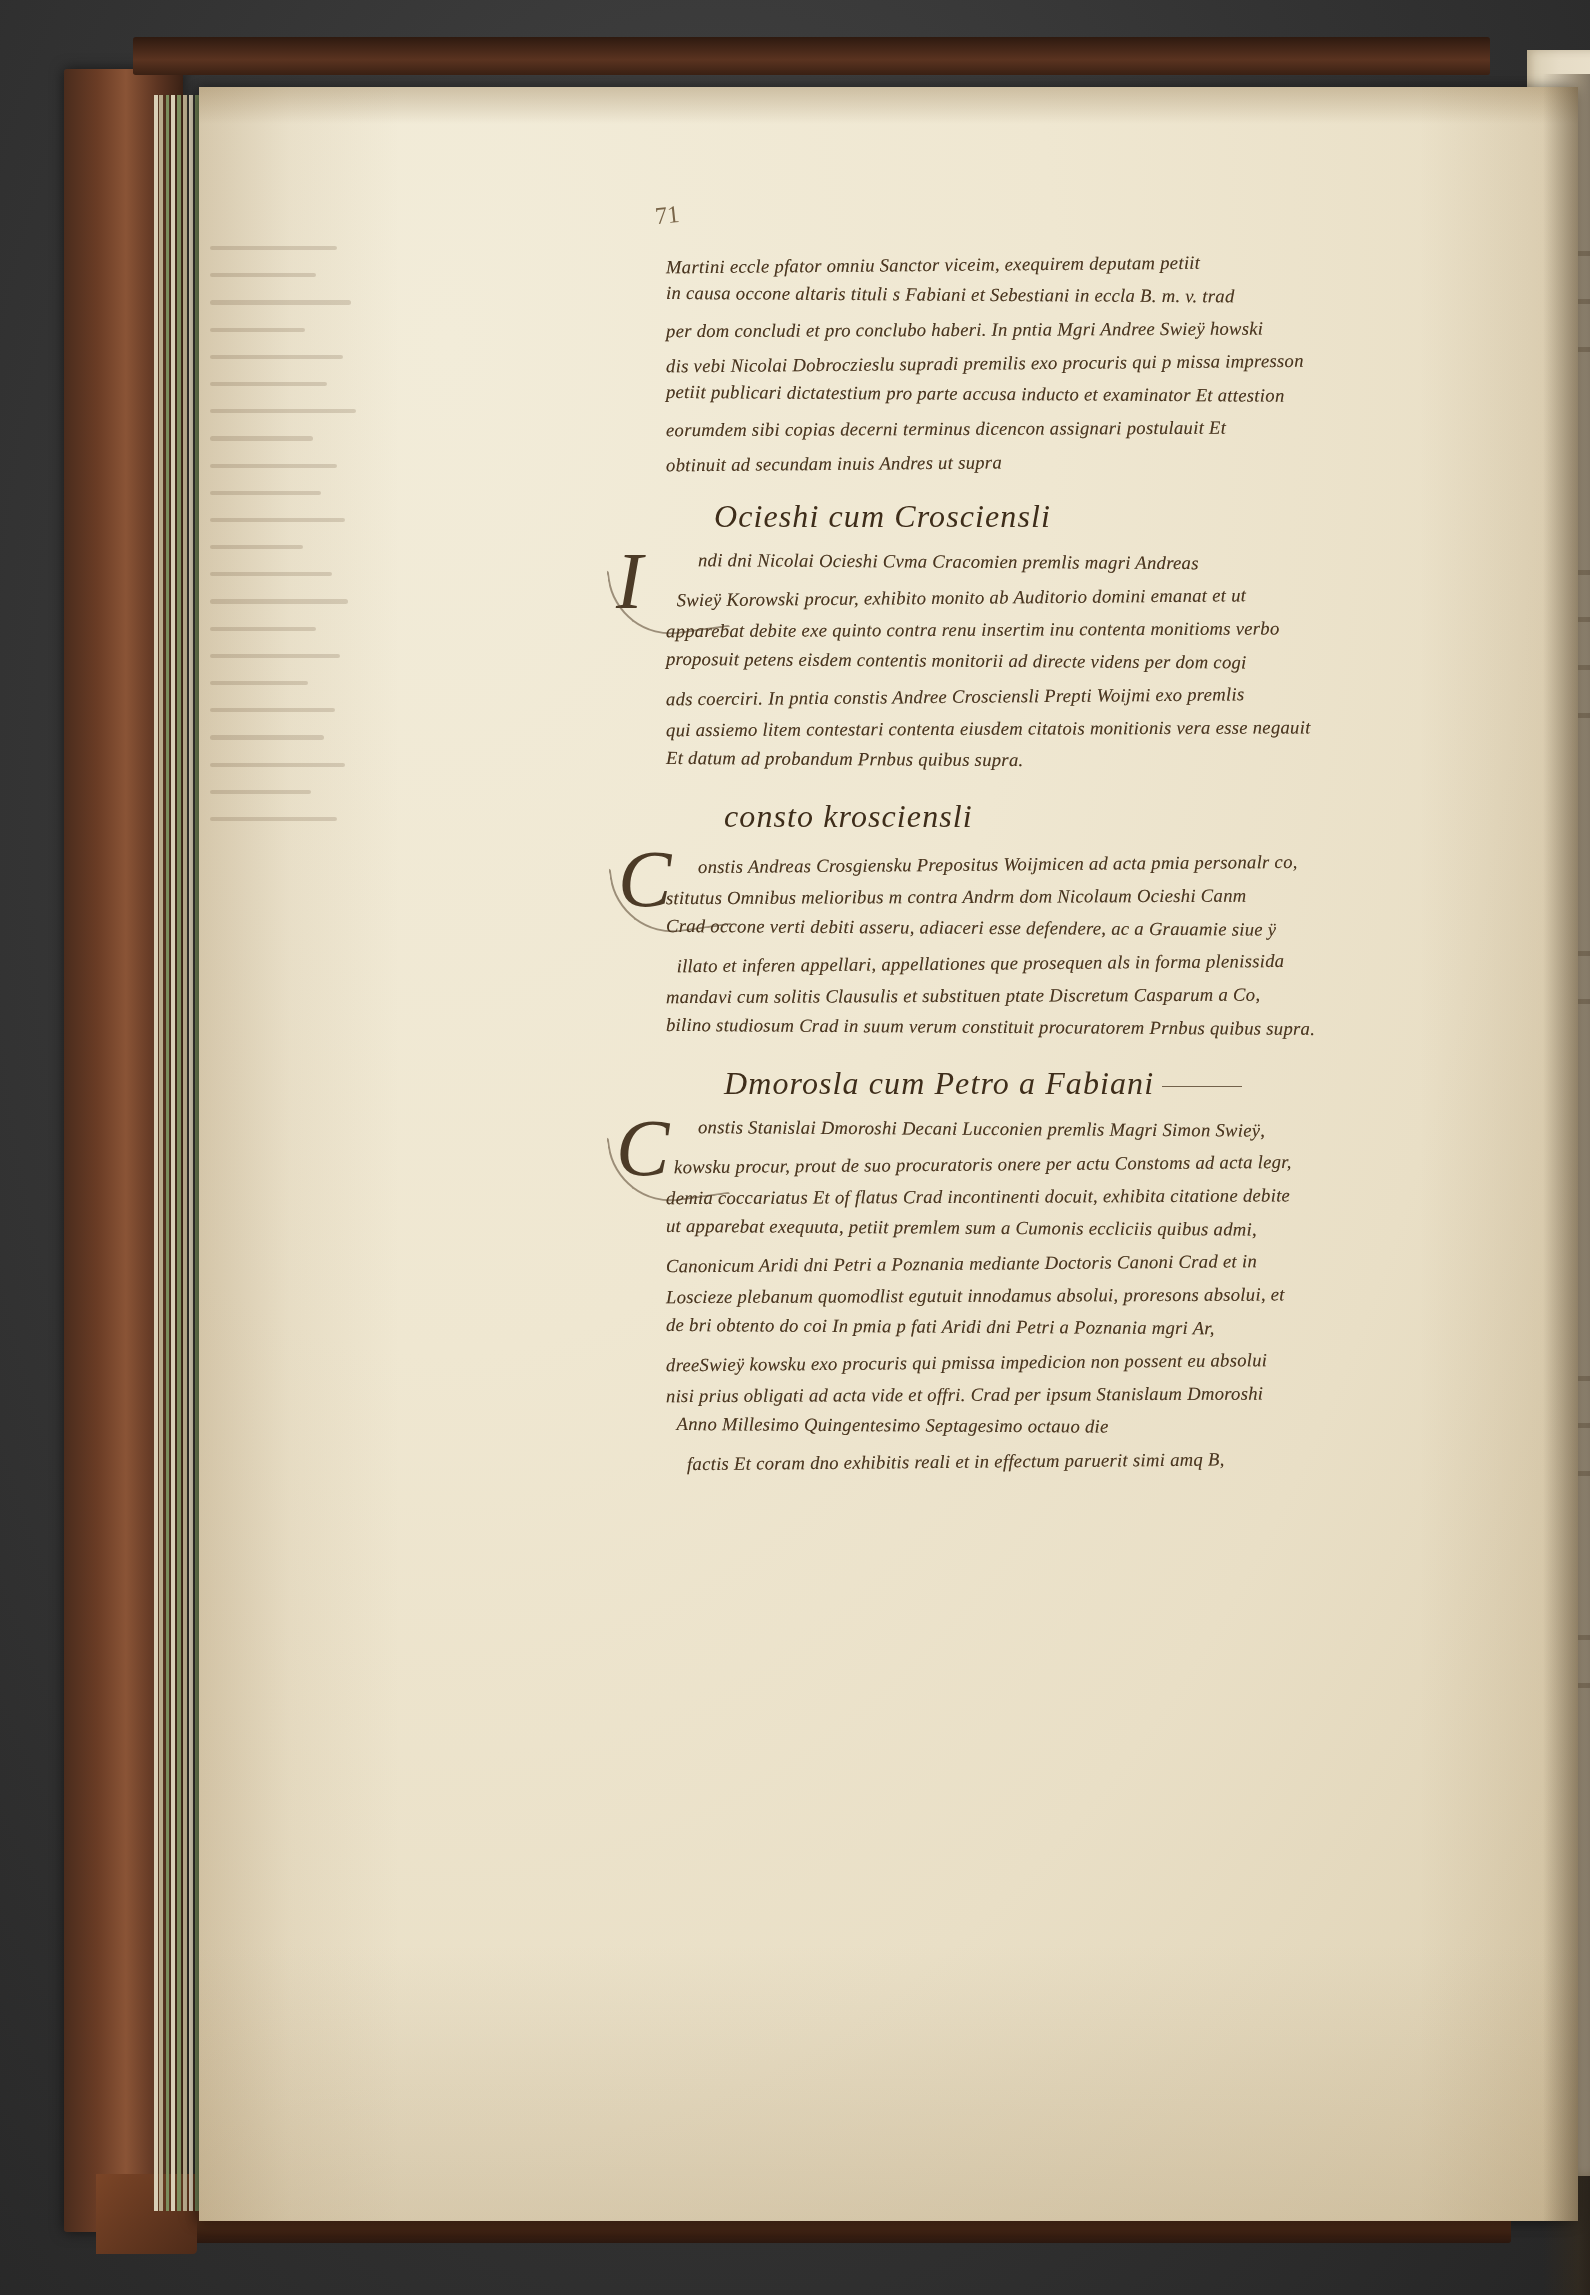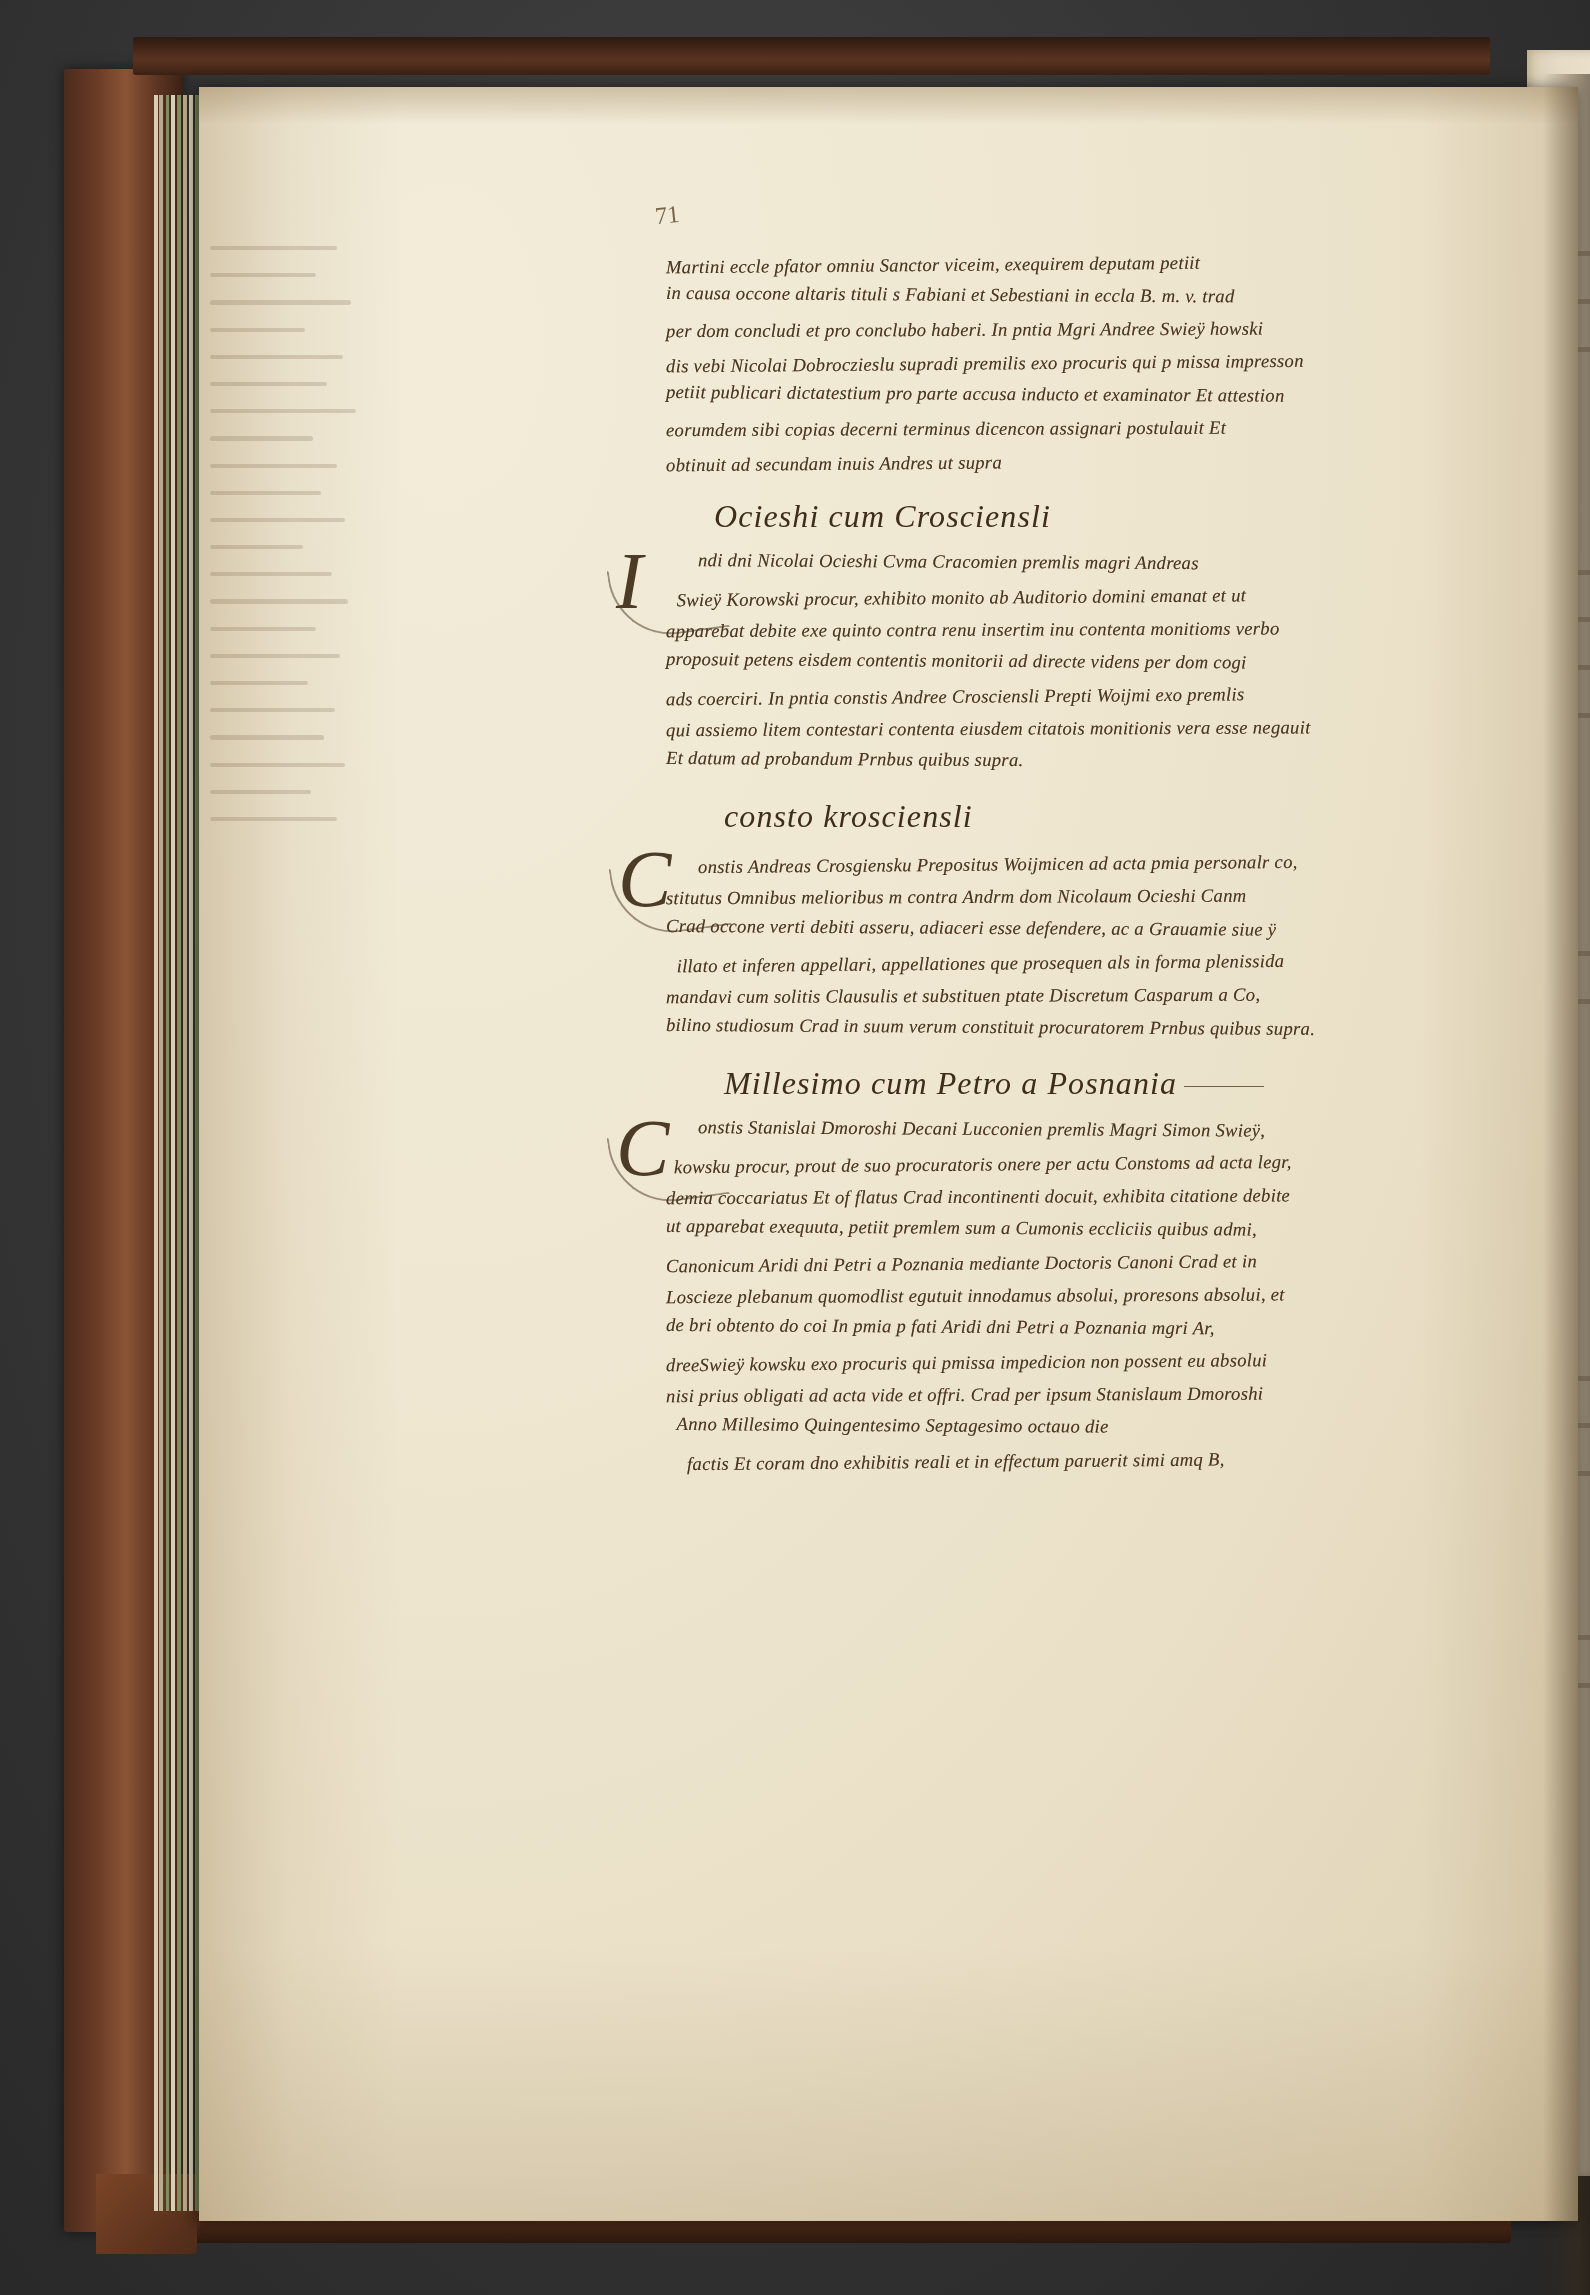--- a/index.html
+++ b/index.html
@@ -360,21 +360,21 @@
           <div class="line i1" style="padding-left:32px;">onstis Andreas Crosgiensku Prepositus Woijmicen ad acta pmia personalr co,</div>
           <div class="line i3">stitutus Omnibus melioribus m contra Andrm dom Nicolaum Ocieshi Canm</div>
           <div class="line i2">Crad occone verti debiti asseru, adiaceri esse defendere, ac a Grauamie siue ÿ</div>
           <div class="line i1" style="padding-left:10.6px;">illato et inferen appellari, appellationes que prosequen als in forma plenissida</div>
           <div class="line i3">mandavi cum solitis Clausulis et substituen ptate Discretum Casparum a Co,</div>
           <div class="line i2">bilino studiosum Crad in suum verum constituit procuratorem Prnbus quibus supra.</div>
         </div>
 
         <div class="section">
           <div class="heading indent3">
-            <span>Millesimo cum Petro a Posnania</span><span class="ruler"></span>
+            <span>Dmorosla cum Petro a Fabiani</span><span class="ruler"></span>
           </div>
           <div class="initial" style="left:-50px; top:50px;">
             <span>C</span>
             <span class="swash"></span>
           </div>
           <div class="line i2" style="padding-left:32px;">onstis Stanislai Dmoroshi Decani Lucconien premlis Magri Simon Swieÿ,</div>
           <div class="line i1" style="padding-left:8px;">kowsku procur, prout de suo procuratoris onere per actu Constoms ad acta legr,</div>
           <div class="line i3">demia coccariatus Et of flatus Crad incontinenti docuit, exhibita citatione debite</div>
           <div class="line i2">ut apparebat exequuta, petiit premlem sum a Cumonis eccliciis quibus admi,</div>
           <div class="line i1">Canonicum Aridi dni Petri a Poznania mediante Doctoris Canoni Crad et in</div>

